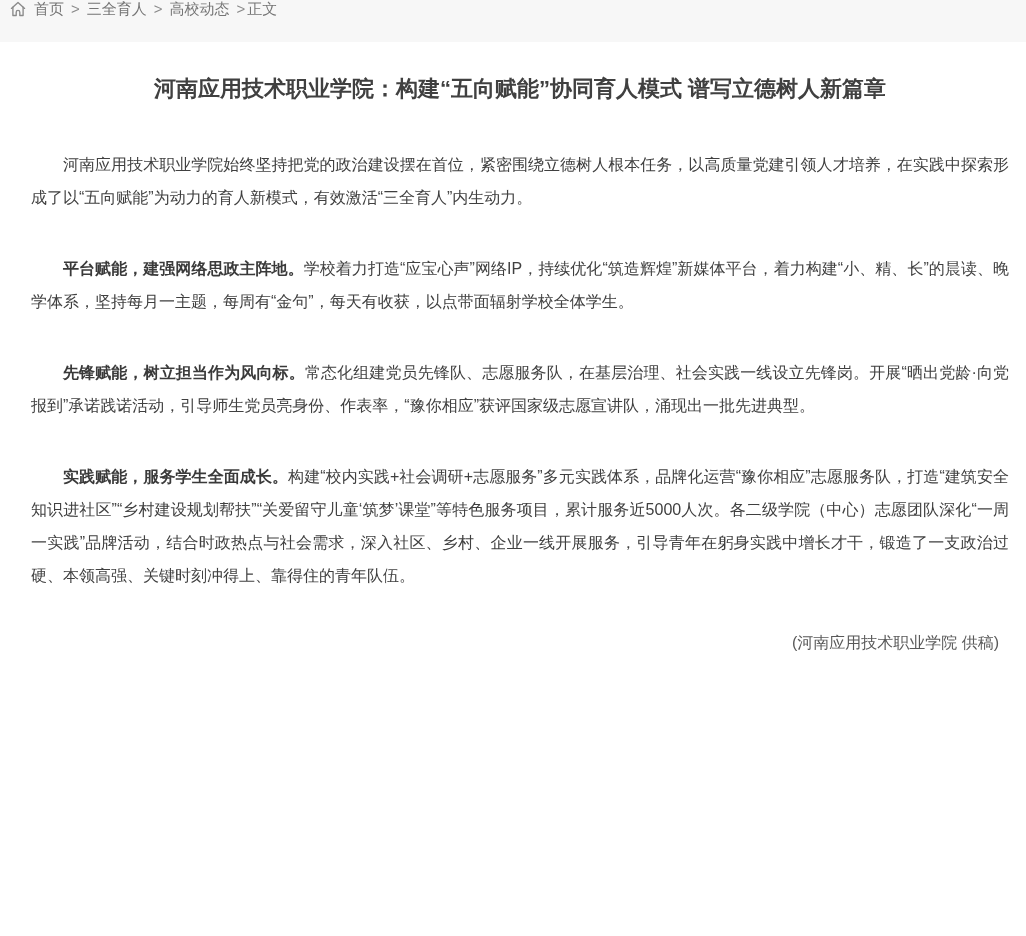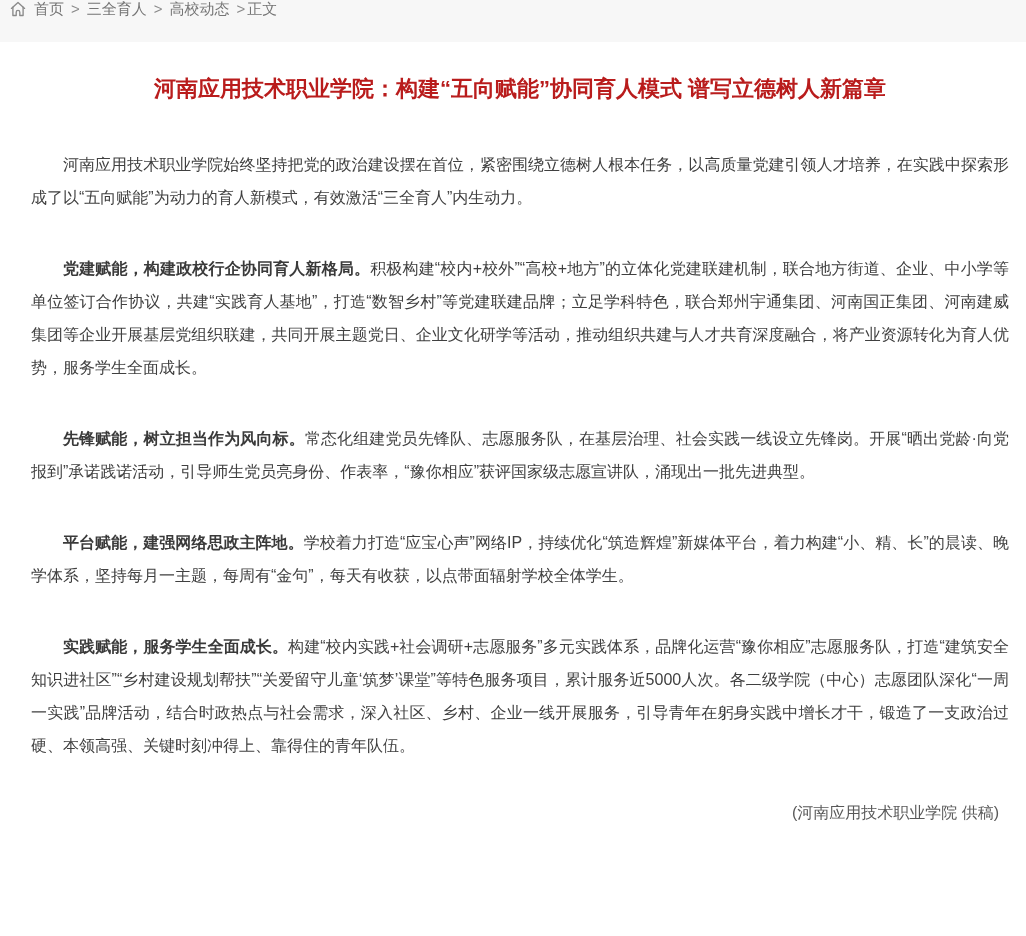--- a/index.html
+++ b/index.html
@@ -18,21 +18,21 @@
   }
   .home-ico { display:inline-flex; width:18px; height:18px; margin-right:7px; cursor:pointer; }
   .home-ico svg { width:18px; height:18px; }
   .crumb { color:#757575; cursor:pointer; }
   .crumb.current { cursor:default; }
   .sep { margin:0 7px; color:#8a8a8a; }
   .sep.tight { margin-right:2px; }
   
   .article { margin:0 17px 0 31px; }
   .title {
-    font-size:22px; font-weight:bold; color:#b91c1c;
+    font-size:22px; font-weight:bold; color:#404040;
     text-align:center; line-height:30px;
     padding-top:32px;
   }
   .para {
     font-size:16px; line-height:33px; color:#404040;
     text-align:justify; text-indent:32px;
     margin-top:38px;
   }
   .para:first-of-type { margin-top:44px; }
   .para strong { font-weight:bold; color:#3a3a3a; }
@@ -59,23 +59,22 @@
   <span class="crumb">高校动态</span>
   <span class="sep tight">&gt;</span>
   <span class="crumb current">正文</span>
 </div>
 
 <div class="article">
   <h1 class="title">河南应用技术职业学院：构建“五向赋能”协同育人模式 谱写立德树人新篇章</h1>
 
   <p class="para"><strong></strong><span>河南应用技术职业学院始终坚持把党的政治建设摆在首位，紧密围绕立德树人根本任务，以高质量党建引领人才培养，在实践中探索形成了以“五向赋能”为动力的育人新模式，有效激活“三全育人”内生动力。</span></p>
 
-  <p class="para"><strong>党建赋能，构建政校行企协同育人新格局。</strong><span>积极构建“校内+校外”“高校+地方”的立体化党建联建机制，联合地方街道、企业、中小学等单位签订合作协议，共建“实践育人基地”，打造“数智乡村”等党建联建品牌；立足学科特色，联合郑州宇通集团、河南国正集团、河南建威集团等企业开展基层党组织联建，共同开展主题党日、企业文化研学等活动，推动组织共建与人才共育深度融合，将产业资源转化为育人优势，服务学生全面成长。</span></p>
+
+  <p class="para"><strong>平台赋能，建强网络思政主阵地。</strong><span>学校着力打造“应宝心声”网络IP，持续优化“筑造辉煌”新媒体平台，着力构建“小、精、长”的晨读、晚学体系，坚持每月一主题，每周有“金句”，每天有收获，以点带面辐射学校全体学生。</span></p>
 
   <p class="para"><strong>先锋赋能，树立担当作为风向标。</strong><span>常态化组建党员先锋队、志愿服务队，在基层治理、社会实践一线设立先锋岗。开展“晒出党龄·向党报到”承诺践诺活动，引导师生党员亮身份、作表率，“豫你相应”获评国家级志愿宣讲队，涌现出一批先进典型。</span></p>
-
-  <p class="para"><strong>平台赋能，建强网络思政主阵地。</strong><span>学校着力打造“应宝心声”网络IP，持续优化“筑造辉煌”新媒体平台，着力构建“小、精、长”的晨读、晚学体系，坚持每月一主题，每周有“金句”，每天有收获，以点带面辐射学校全体学生。</span></p>
 
 
   <p class="para"><strong>实践赋能，服务学生全面成长。</strong><span>构建“校内实践+社会调研+志愿服务”多元实践体系，品牌化运营“豫你相应”志愿服务队，打造“建筑安全知识进社区”“乡村建设规划帮扶”“关爱留守儿童‘筑梦’课堂”等特色服务项目，累计服务近5000人次。各二级学院（中心）志愿团队深化“一周一实践”品牌活动，结合时政热点与社会需求，深入社区、乡村、企业一线开展服务，引导青年在躬身实践中增长才干，锻造了一支政治过硬、本领高强、关键时刻冲得上、靠得住的青年队伍。</span></p>
 
   <div class="byline">(河南应用技术职业学院 供稿)</div>
 </div>
 
 </body></html>

